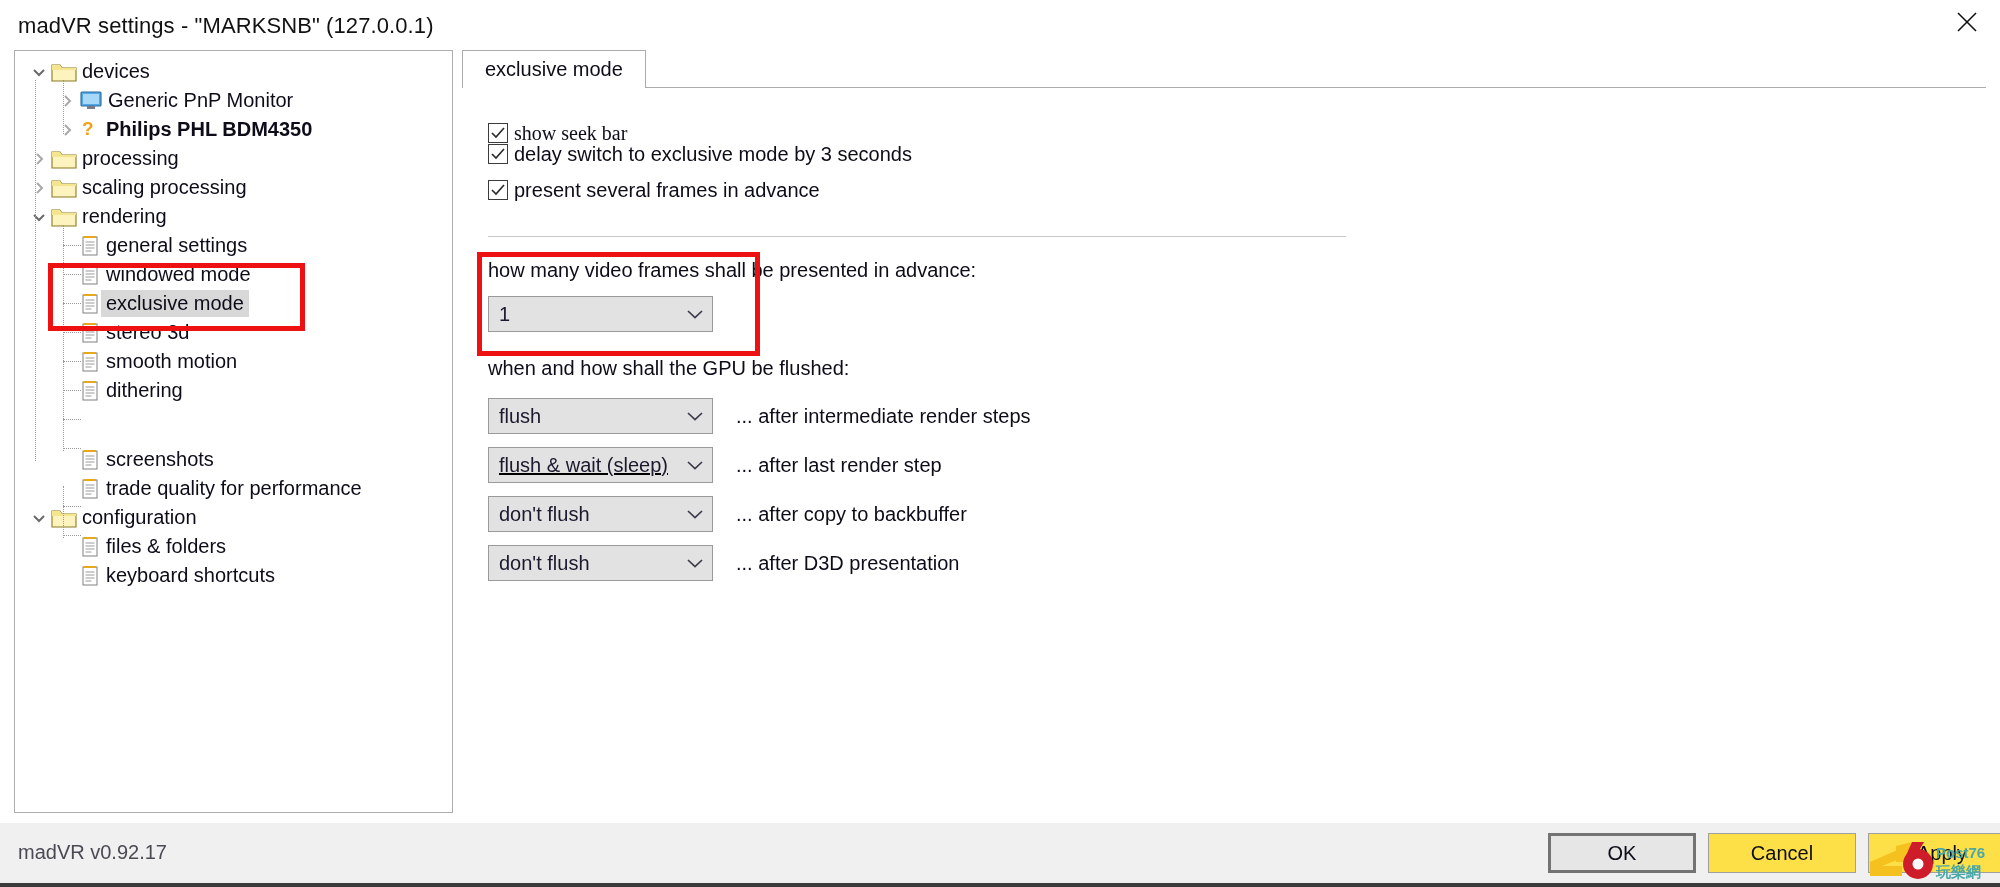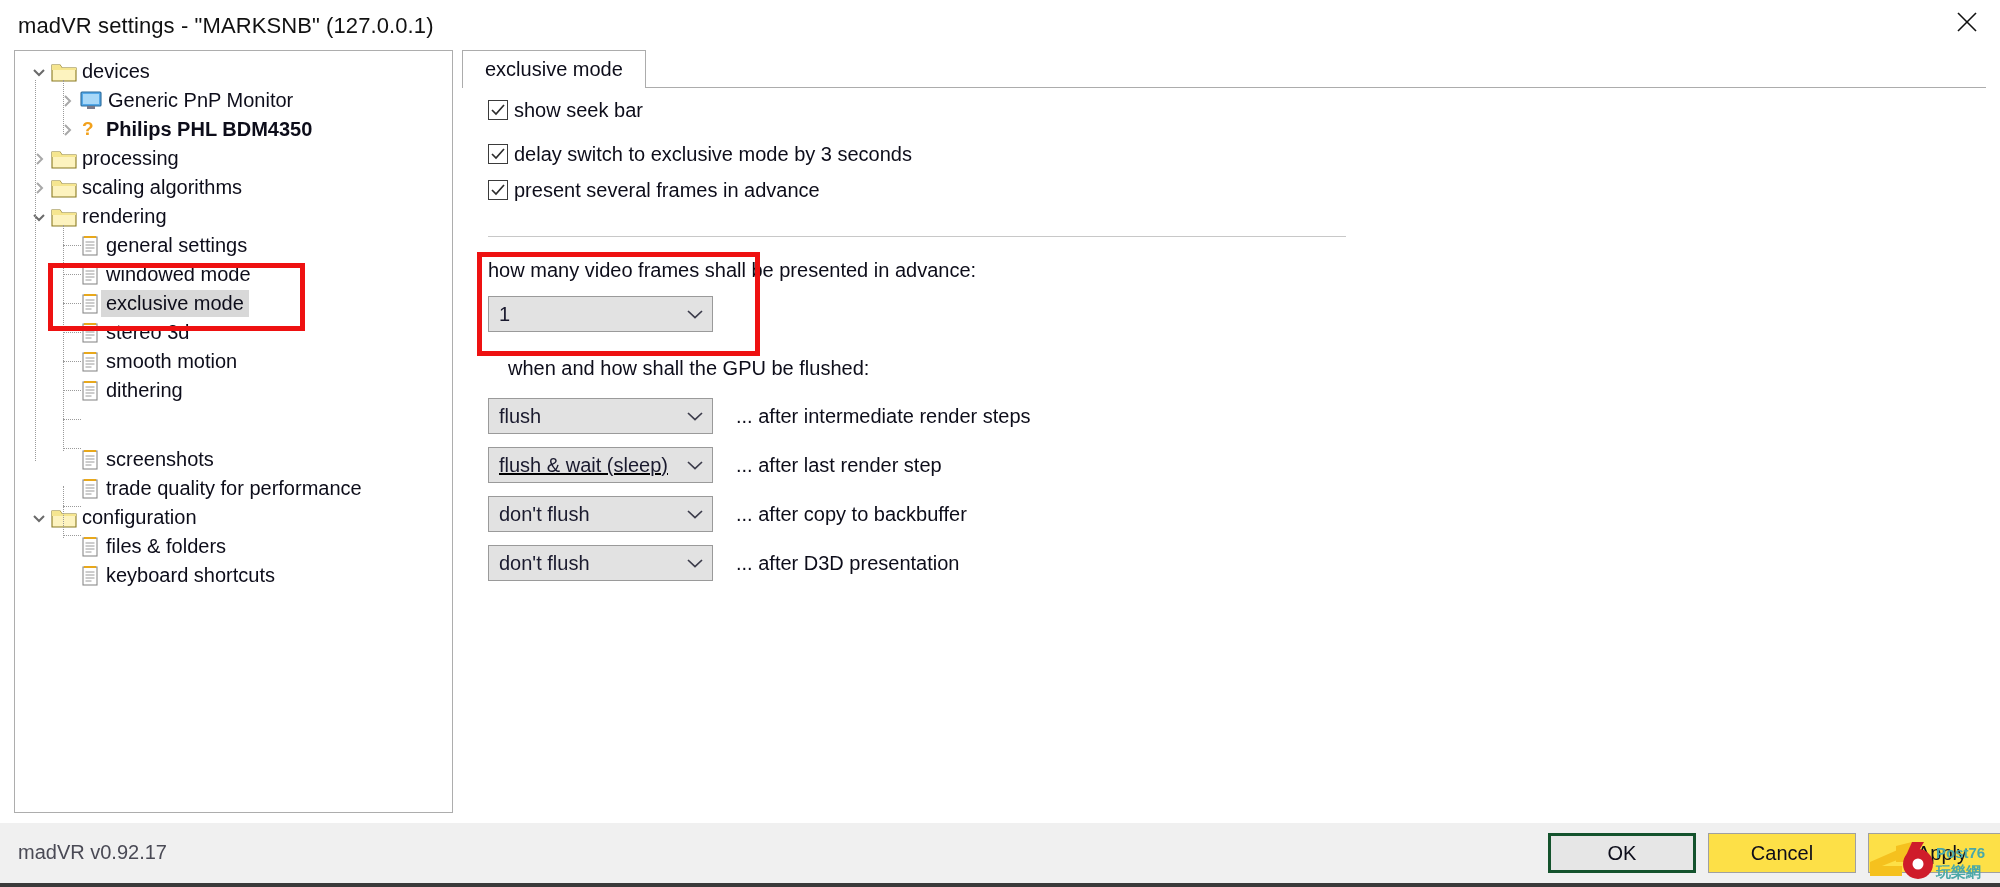--- a/index.html
+++ b/index.html
@@ -241,21 +241,21 @@
     border: 1px solid #a0a0a0;
     box-sizing: border-box;
     display: flex;
     align-items: center;
     justify-content: center;
     font-size: 20px;
     color: #0d0d1a;
     cursor: pointer;
   }
   .dlg-btn.default {
-    border: 3px solid #14532d;
+    border: 3px solid #737373;
     background: #e6e6e6;
   }
   .bottom-edge {
     position: absolute;
     left: 0; bottom: 0;
     width: 2000px; height: 5px;
     background: #3a3a3a;
   }
 
   
@@ -342,21 +342,21 @@
             <svg width="16" height="16" viewBox="0 0 16 16">
               <polyline points="6,3 11,8 6,13" fill="none" stroke="#a8a8a8" stroke-width="2"></polyline>
             </svg>
           </span>
           <span class="ico">
             <svg width="26" height="22" viewBox="0 0 26 22">
               <path d="M1 4 L9 4 L11 7 L25 7 L25 20 L1 20 Z" fill="#fdf3bf" stroke="#8a7a22" stroke-width="1.1"></path>
               <path d="M1 4 L9 4 L11 7 L25 7 L25 9 L1 9 Z" fill="#f5e58f" stroke="none"></path>
             </svg>
           </span>
-          <span class="tree-label">scaling algorithms</span>
+          <span class="tree-label">scaling processing</span>
         </div>
         <div class="tree-row" style="padding-left:12px;text-align:right;">
           <span class="expander">
             <svg width="16" height="16" viewBox="0 0 16 16">
               <polyline points="3,6 8,11 13,6" fill="none" stroke="#6a6a6a" stroke-width="2"></polyline>
             </svg>
           </span>
           <span class="ico">
             <svg width="26" height="22" viewBox="0 0 26 22">
               <path d="M1 4 L9 4 L11 7 L25 7 L25 20 L1 20 Z" fill="#fdf3bf" stroke="#8a7a22" stroke-width="1.1"></path>
@@ -539,21 +539,21 @@
   <div class="content-panel">
 
     <div class="tabstrip">
       <div class="tab active">
         <span>exclusive mode</span>
       </div>
     </div>
 
     <div class="panel-body">
 
-      <div class="cb-row" style="left:26px; top:10px;">
+      <div class="cb-row" style="left:26px; top:33px;font-family:Liberation Serif, serif;">
         <span class="checkbox">
           <svg width="16" height="16" viewBox="0 0 16 16">
               <polyline points="2,8 6,12 14,3" fill="none" stroke="#2c2c2c" stroke-width="1.7"></polyline>
             </svg>
         </span>
         <span class="cb-label">show seek bar</span>
       </div>
 
       <div class="cb-row" style="left:26px; top:54px;">
         <span class="checkbox">
@@ -579,21 +579,21 @@
 
       <div class="combo" style="left:26px; top:208px; width:225px;">
         <span class="combo-text">1</span>
         <span class="combo-arrow">
           <svg width="18" height="12" viewBox="0 0 18 12">
               <polyline points="2,3 9,9.5 16,3" fill="none" stroke="#3b3b4a" stroke-width="1.7"></polyline>
             </svg>
         </span>
       </div>
 
-      <div class="plain-label" style="left:26px; top:268px;margin-left:20px;">when and how shall the GPU be flushed:</div>
+      <div class="plain-label" style="left:26px; top:268px;">when and how shall the GPU be flushed:</div>
 
       <div class="combo" style="left:26px; top:310px; width:225px;">
         <span class="combo-text">flush</span>
         <span class="combo-arrow">
           <svg width="18" height="12" viewBox="0 0 18 12">
               <polyline points="2,3 9,9.5 16,3" fill="none" stroke="#3b3b4a" stroke-width="1.7"></polyline>
             </svg>
         </span>
       </div>
       <div class="plain-label" style="left:274px; top:316px;">... after intermediate render steps</div>

